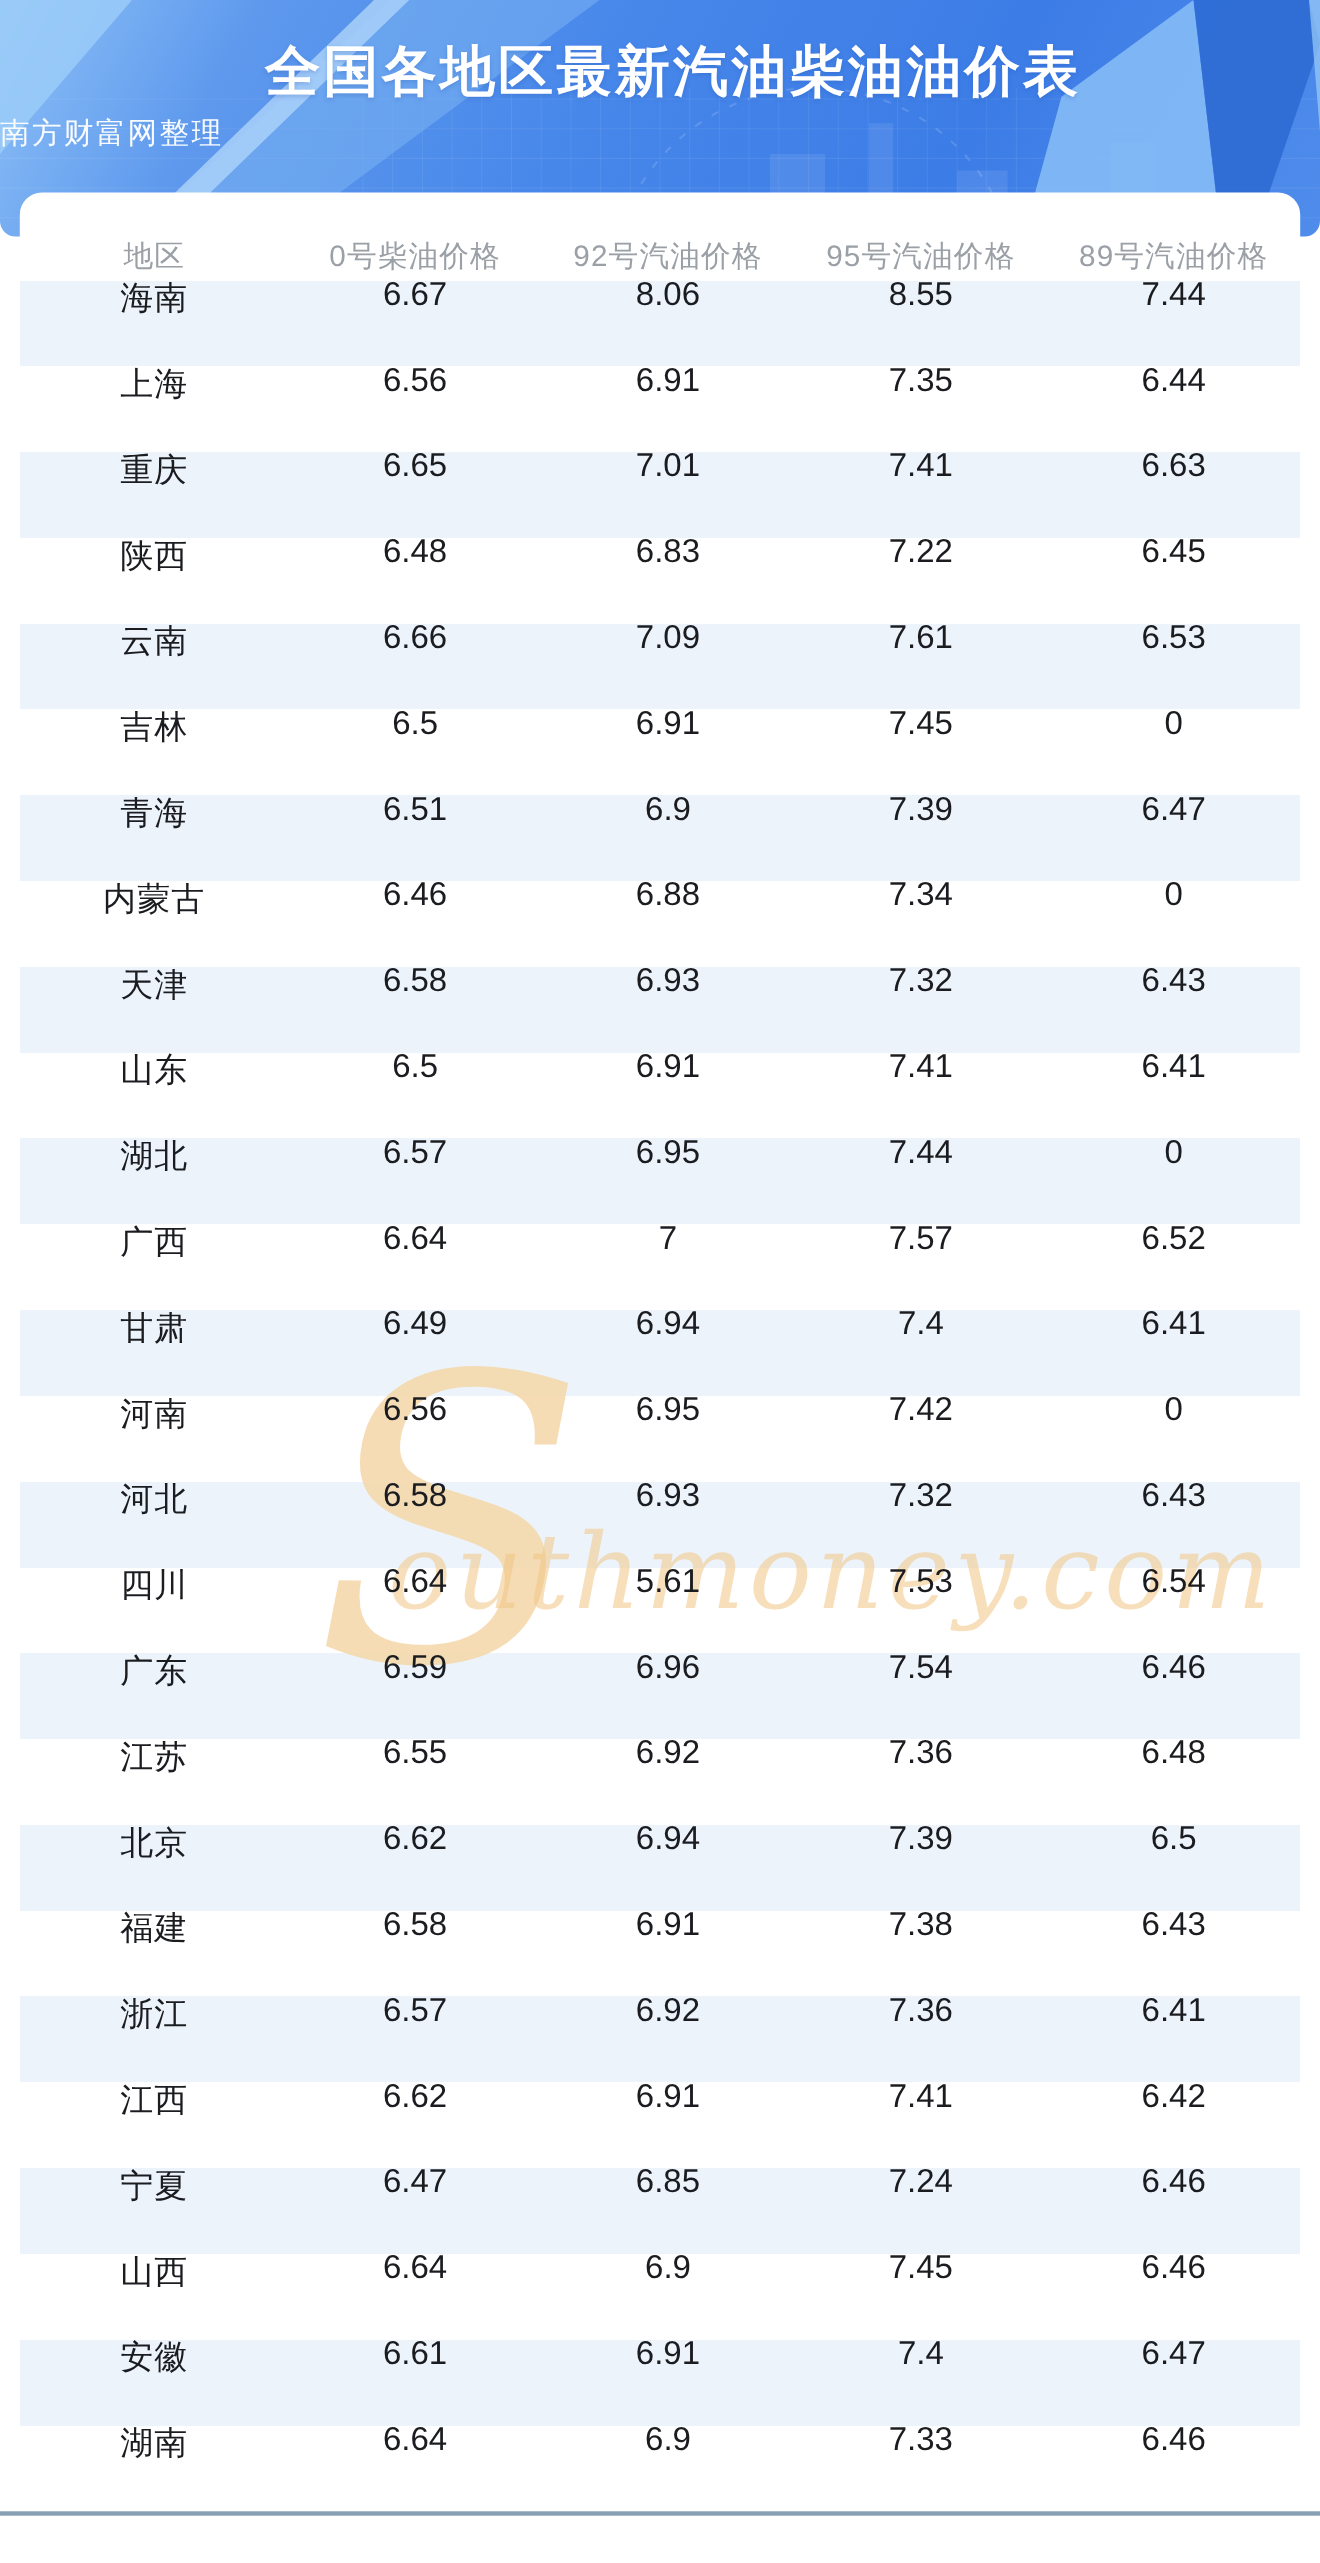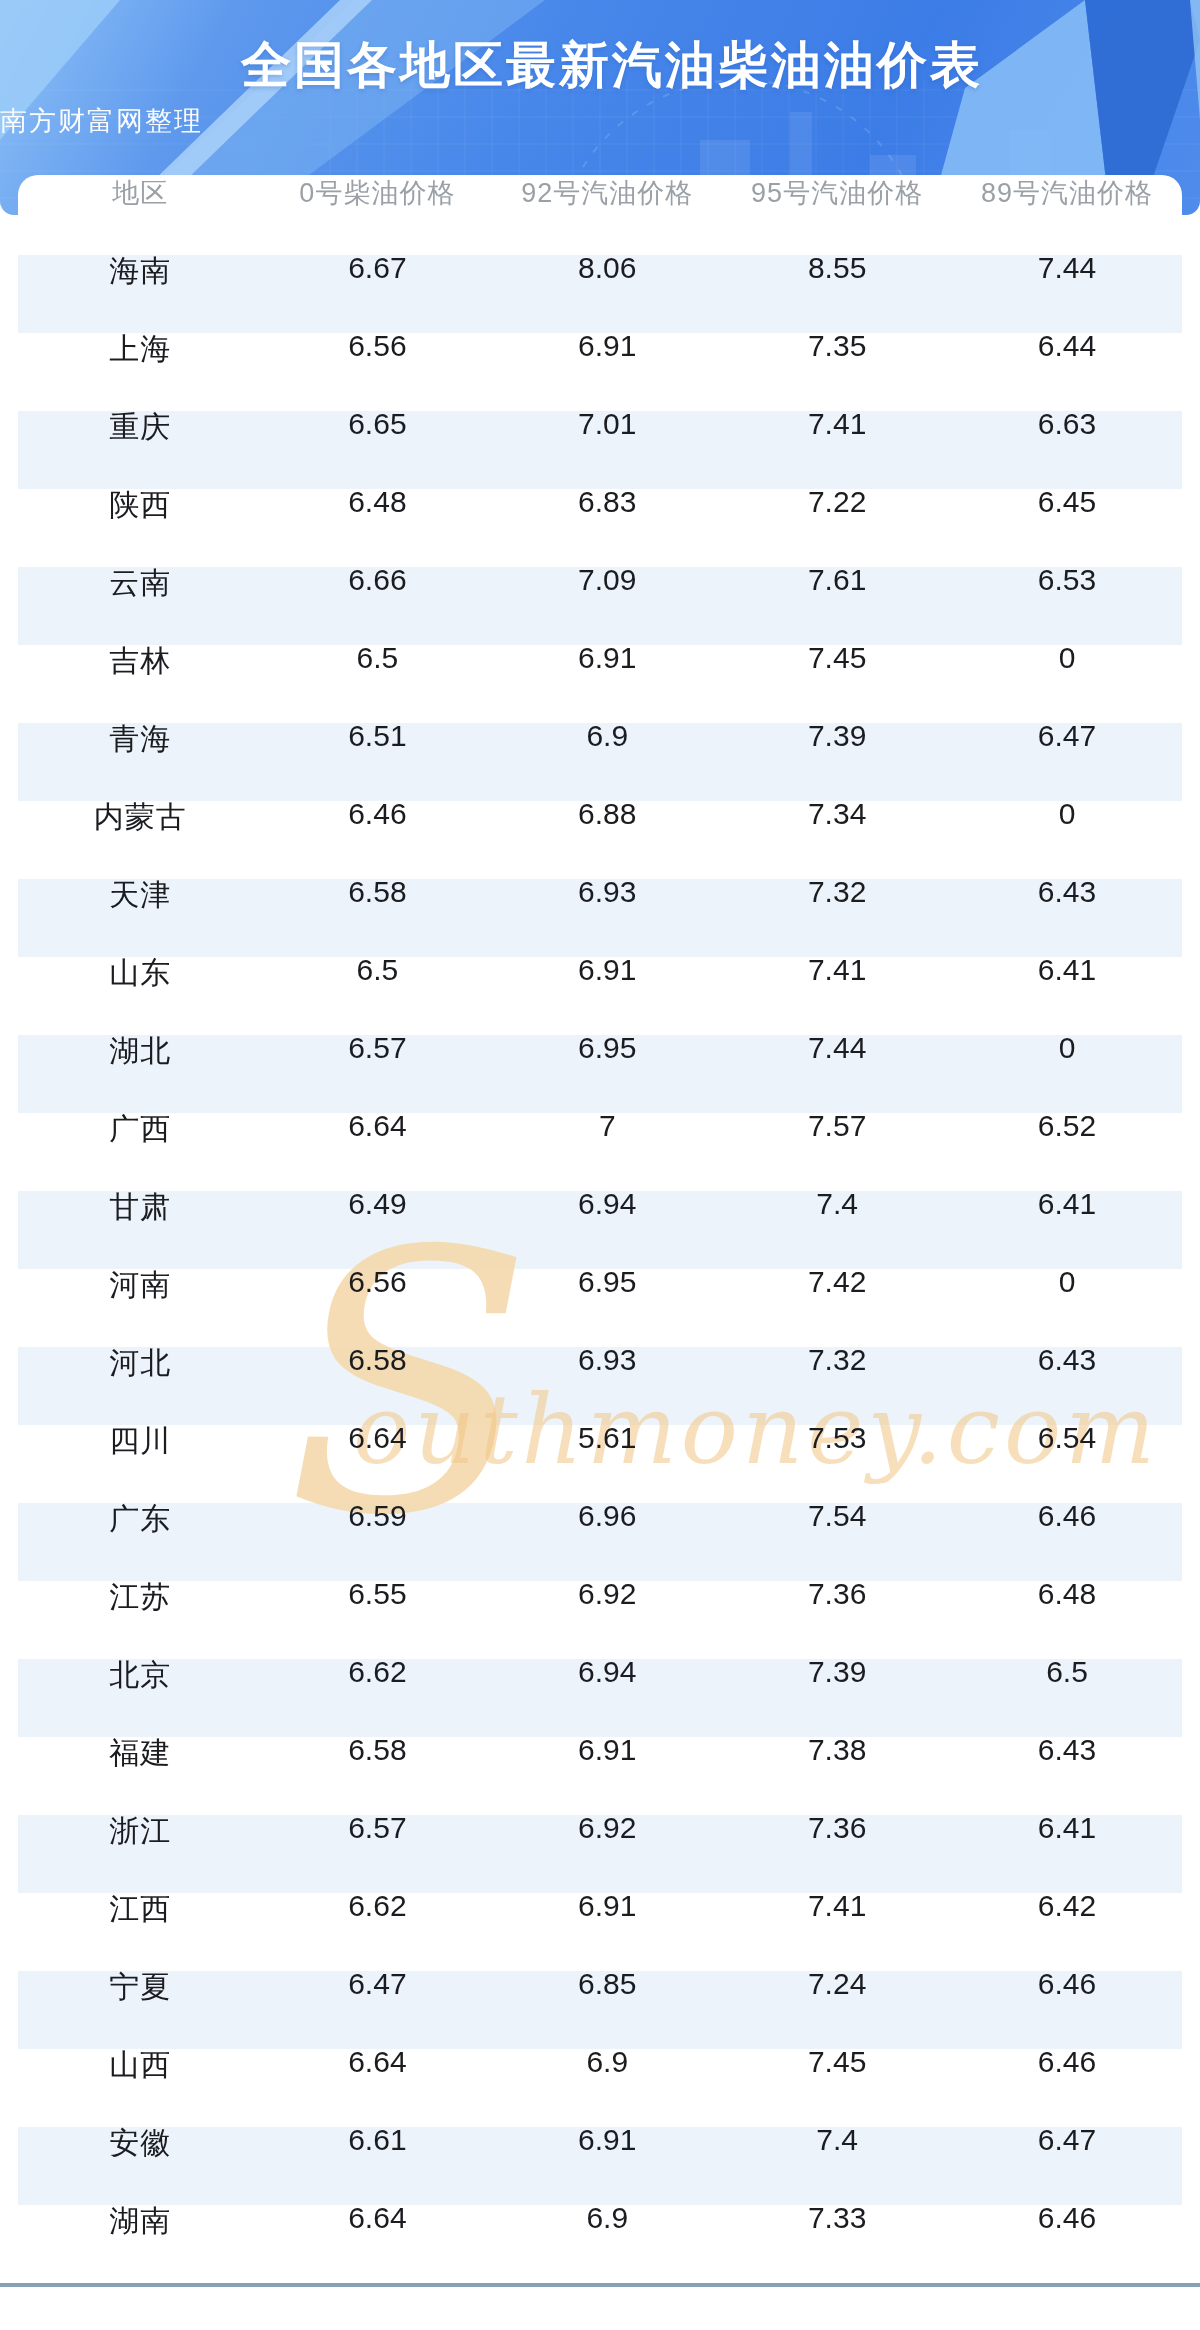--- a/index.html
+++ b/index.html
@@ -31,21 +31,21 @@
   .card {
     position:absolute; top:175px; left:18px; width:1164px; height:2108px;
     background:#ffffff; border-radius:20px 20px 0 0; overflow:hidden;
   }
   .stripes {
     position:absolute; left:0; top:80px; width:100%; height:2028px; z-index:0;
     background:repeating-linear-gradient(to bottom,#ecf3fb 0 78px,#ffffff 78px 156px);
   }
   .thead {
     position:relative; z-index:2;
-    display:flex; align-items:flex-start; height:76px;
+    display:flex; align-items:flex-end; height:76px;
   }
   .tbody { position:relative; z-index:2; }
   .trow { display:flex; align-items:flex-start; height:78px; }
   .cell { text-align:center; }
   .cell.c0 { width:21%; }
   .cell.cv { width:19.75%; }
   .thead .cell { color:#9aa0a6; font-size:27px; letter-spacing:1px; }
   .tbody .cell { color:#1b1c20; font-size:30px; }
   .tbody .cell.c0 { letter-spacing:1px; }
 

